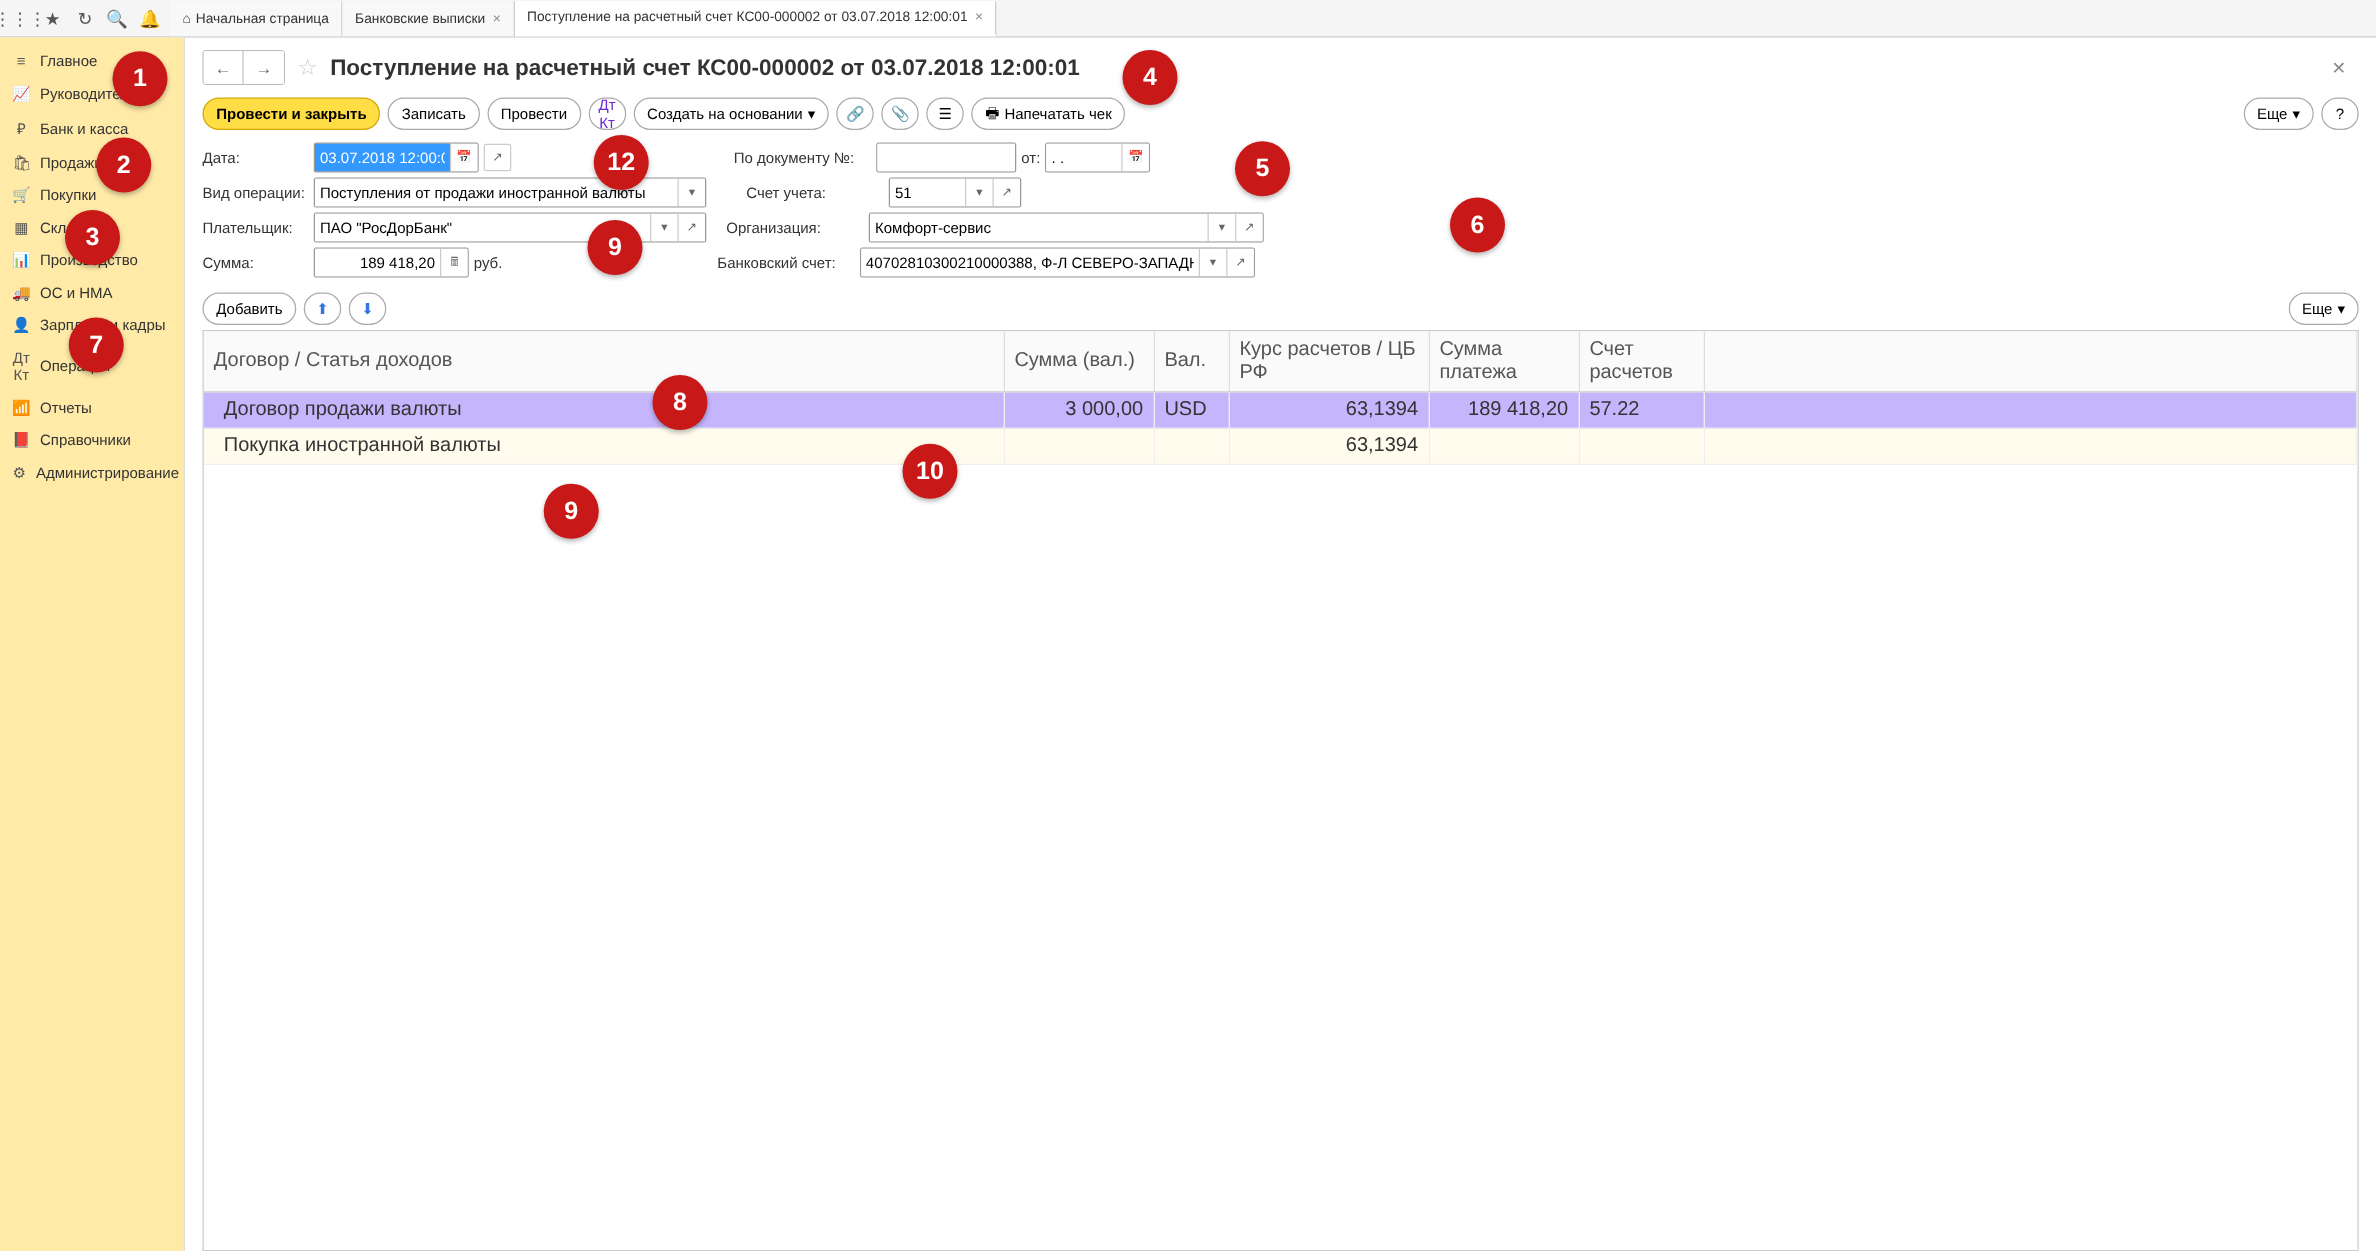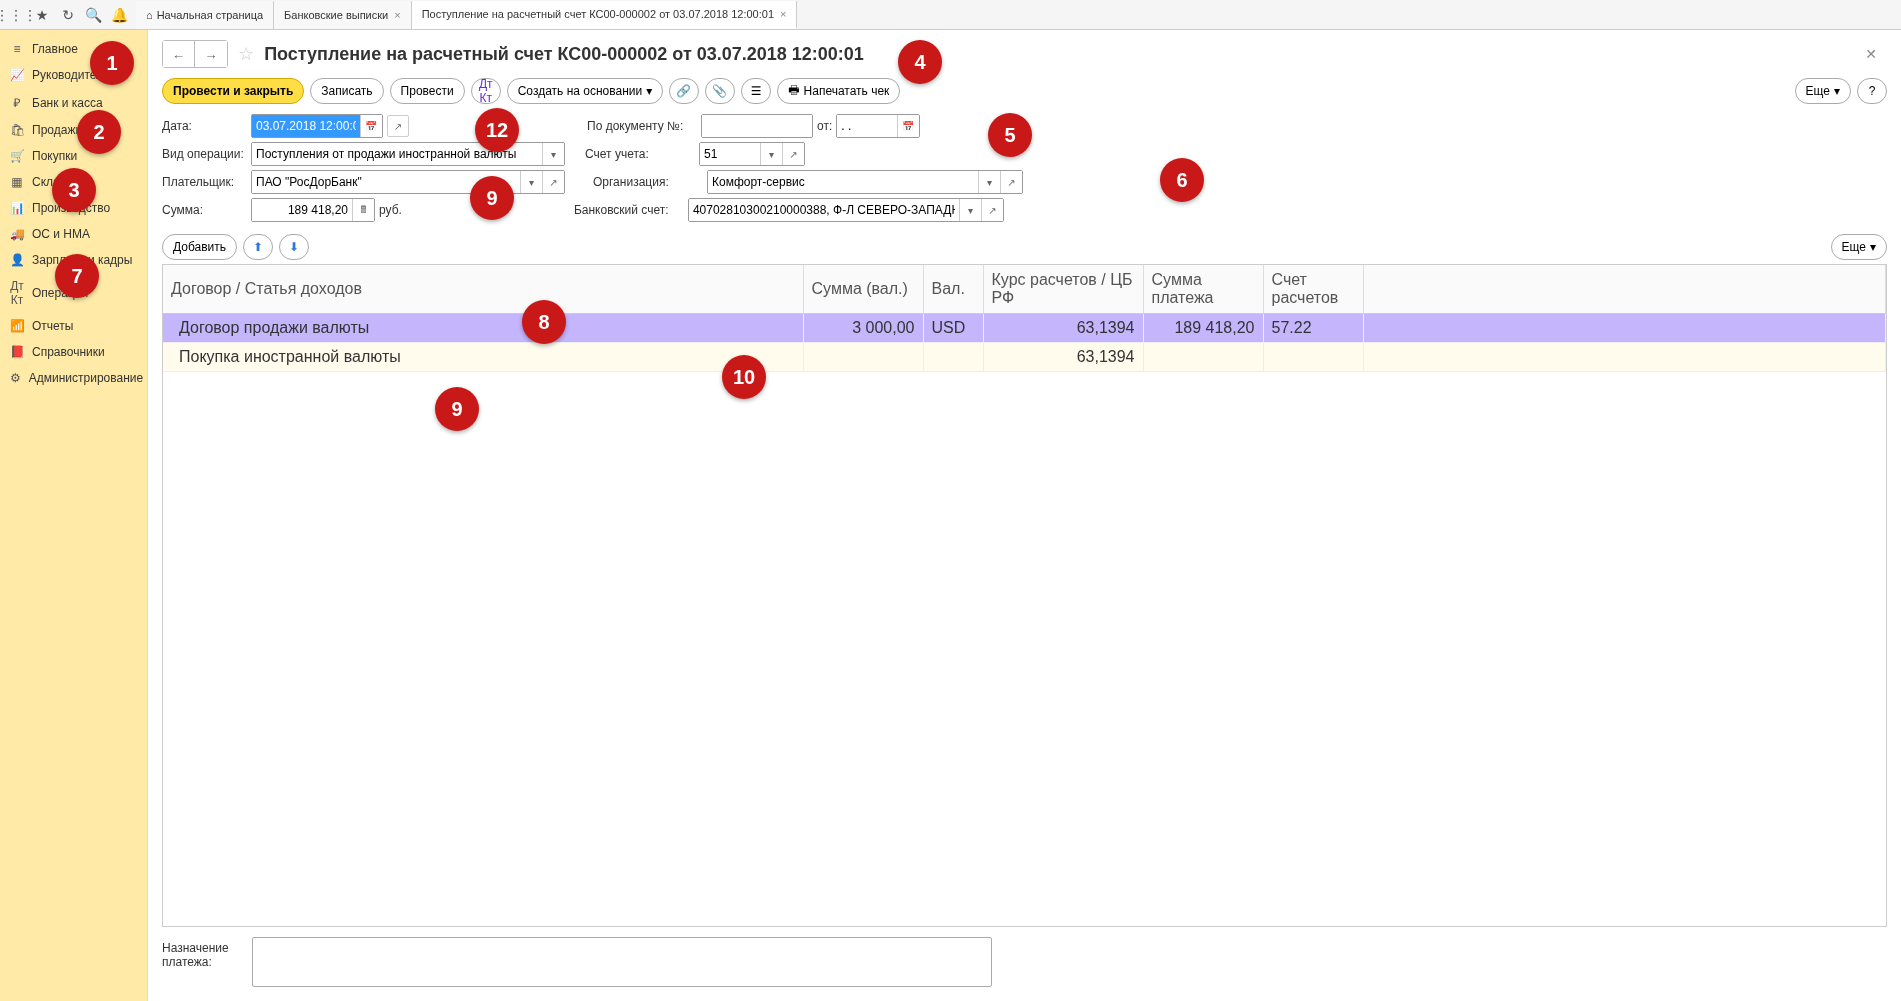--- a/index.html
+++ b/index.html
@@ -211,40 +211,40 @@
       </div>
 
       <div class="form-row">
         <div class="form-col">
           <span class="label">Вид операции:</span>
           <div class="input-wrap">
             <input style="width: 290px;" value="Поступления от продажи иностранной валюты">
             <button class="ib">▾</button>
           </div>
         </div>
-        <div class="form-col" style="margin-left:12px">
+        <div class="form-col" style="margin-left:24px">
           <span class="label2">Счет учета:</span>
           <div class="input-wrap">
             <input style="width: 60px;" value="51">
             <button class="ib">▾</button>
             <button class="ib">↗</button>
           </div>
         </div>
       </div>
 
       <div class="form-row">
         <div class="form-col">
           <span class="label">Плательщик:</span>
           <div class="input-wrap">
             <input style="width: 268px;" value="ПАО &quot;РосДорБанк&quot;">
             <button class="ib">▾</button>
             <button class="ib">↗</button>
           </div>
         </div>
-        <div class="form-col" style="margin-left:20px">
+        <div class="form-col" style="margin-left:8px">
           <span class="label2">Организация:</span>
           <div class="input-wrap">
             <input style="width: 270px;" value="Комфорт-сервис">
             <button class="ib">▾</button>
             <button class="ib">↗</button>
           </div>
         </div>
       </div>
 
       <div class="form-row">
@@ -303,24 +303,20 @@
               <td></td>
               <td class="num">63,1394</td>
               <td class="num"></td>
               <td></td>
               <td></td>
             </tr>
           </tbody>
       </table>
     </div>
 
-    <div class="bottom">
-      <div class="bottom-label">Назначение платежа:</div>
-      <textarea style=""></textarea>
-    </div>
 
     <div id="markers">
         <div class="marker" style="left: -58px; top: 11px;">1</div>
         <div class="marker" style="left: -71px; top: 80px;">2</div>
         <div class="marker" style="left: -96px; top: 138px;">3</div>
         <div class="marker" style="left: 750px; top: 10px;">4</div>
         <div class="marker" style="left: 840px; top: 83px;">5</div>
         <div class="marker" style="left: 1012px; top: 128px;">6</div>
         <div class="marker" style="left: -93px; top: 224px;">7</div>
         <div class="marker" style="left: 374px; top: 270px;">8</div>

